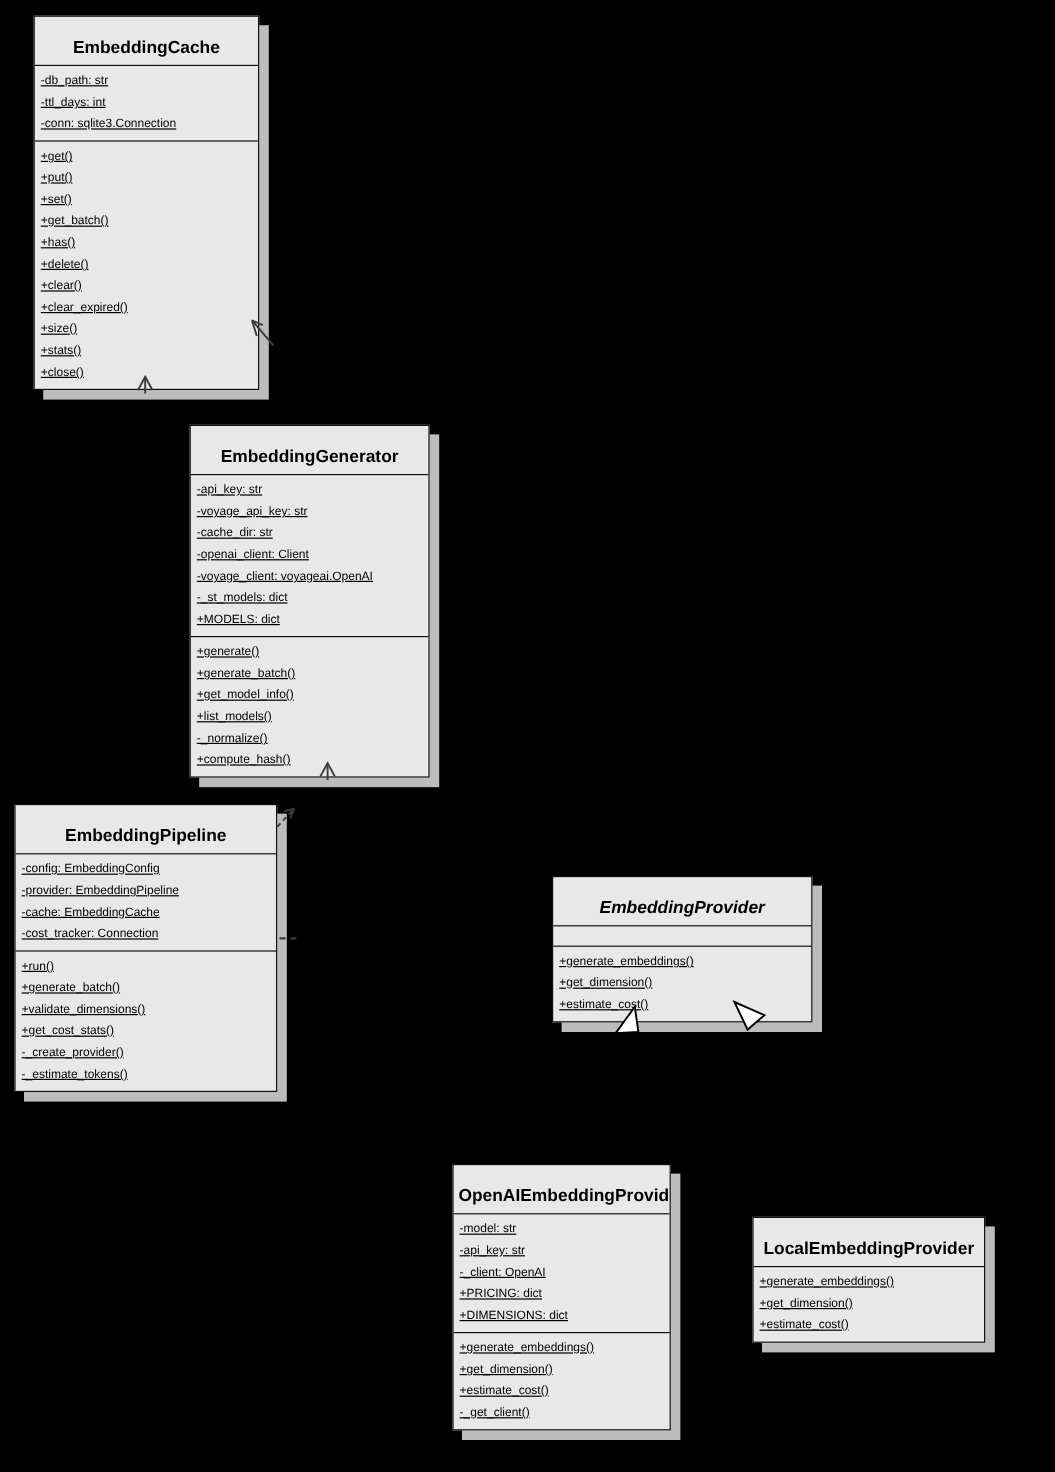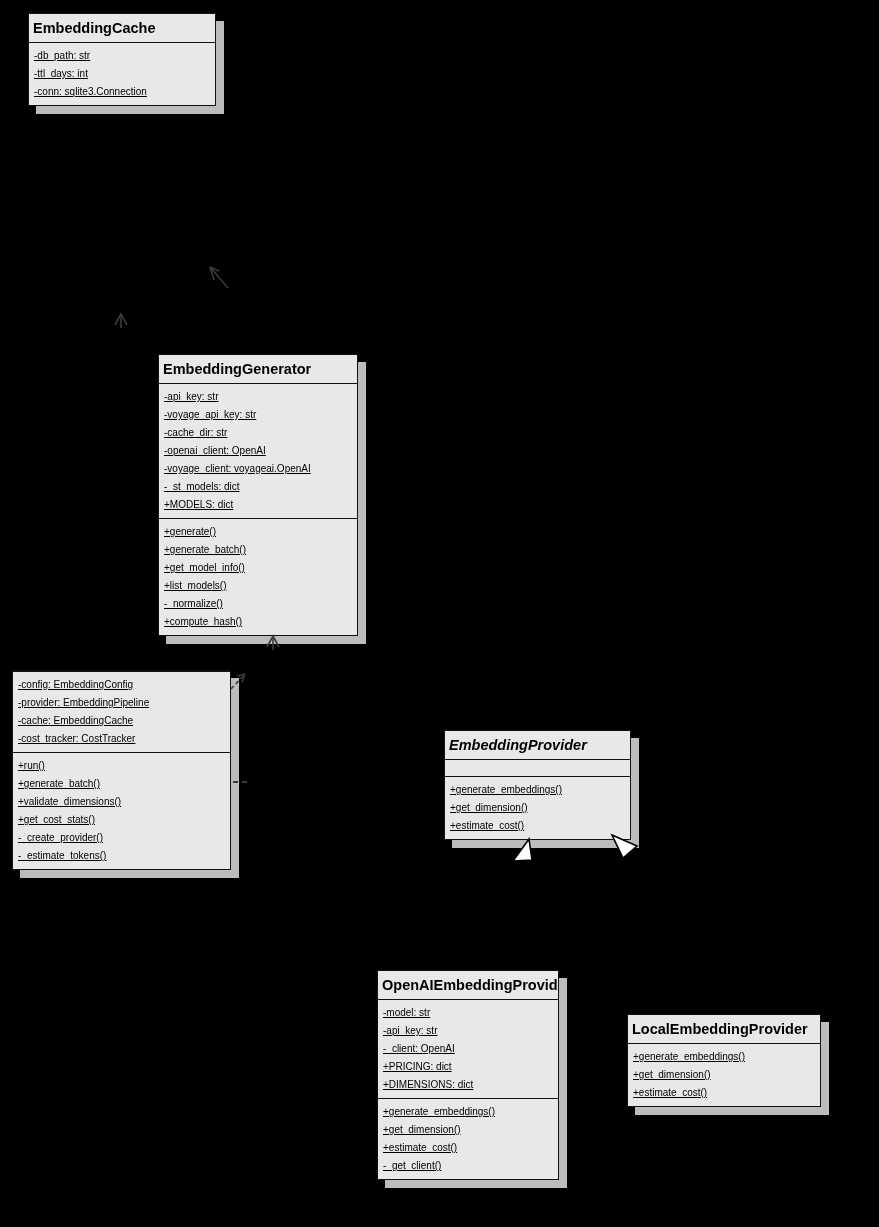--- a/index.html
+++ b/index.html
@@ -16,94 +16,110 @@
     color: #000000;
   }
   .uml-class {
     position: absolute;
     background: #e8e8e8;
     border: 1.6px solid #111111;
     box-shadow: 8px 8px 0 0 #bcbcbc;
     box-sizing: border-box;
   }
   .uml-title {
+    text-align: center;
     font-weight: bold;
     font-size: 14.5px;
     line-height: 18px;
     padding: 5px 4px;
     white-space: nowrap;
     overflow: hidden;
+    margin-top: 12px;
   }
   .uml-class.abstract .uml-title {
     font-style: italic;
   }
   .uml-section {
     border-top: 1.6px solid #111111;
     padding: 4px 6px 4px 5px;
     min-height: 8px;
   }
   .member {
     font-size: 10px;
     line-height: 18px;
     white-space: nowrap;
     text-decoration: underline;
   }
   
   #cls-embedding-cache    { left: 28px;  top: 13px;   width: 188px; }
   #cls-embedding-generator{ left: 158px; top: 354px;  width: 200px; }
   #cls-embedding-pipeline { left: 12px;  top: 670px;  width: 219px; }
-  #cls-embedding-provider { left: 444px; top: 730px;  width: 187px; }
+  #cls-embedding-provider { left: 460px; top: 730px;  width: 217px; }
   #cls-openai-provider    { left: 377px; top: 970px;  width: 182px; }
   #cls-local-provider     { left: 627px; top: 1014px; width: 194px; }
   #connector-overlay {
     position: absolute;
     left: 0; top: 0;
     width: 879px; height: 1227px;
     pointer-events: none;
   }
 </style>
 </head>
 <body>
 
 <div class="uml-class" id="cls-embedding-cache">
   <div class="uml-title">EmbeddingCache</div>
   <div class="uml-section">
       <div class="member">-db_path: str</div>
       <div class="member">-ttl_days: int</div>
       <div class="member">-conn: sqlite3.Connection</div>
     </div>
+  <div class="uml-section">
+      <div class="member">+get()</div>
+      <div class="member">+put()</div>
+      <div class="member">+set()</div>
+      <div class="member">+get_batch()</div>
+      <div class="member">+has()</div>
+      <div class="member">+delete()</div>
+      <div class="member">+clear()</div>
+      <div class="member">+clear_expired()</div>
+      <div class="member">+size()</div>
+      <div class="member">+stats()</div>
+      <div class="member">+close()</div>
+    </div>
 </div>
 
 <div class="uml-class" id="cls-embedding-generator">
   <div class="uml-title">EmbeddingGenerator</div>
   <div class="uml-section">
       <div class="member">-api_key: str</div>
       <div class="member">-voyage_api_key: str</div>
       <div class="member">-cache_dir: str</div>
-      <div class="member">-openai_client: OpenAI</div>
+      <div class="member">-openai_client: Client</div>
       <div class="member">-voyage_client: voyageai.OpenAI</div>
       <div class="member">-_st_models: dict</div>
       <div class="member">+MODELS: dict</div>
     </div>
   <div class="uml-section">
       <div class="member">+generate()</div>
       <div class="member">+generate_batch()</div>
       <div class="member">+get_model_info()</div>
       <div class="member">+list_models()</div>
       <div class="member">-_normalize()</div>
       <div class="member">+compute_hash()</div>
     </div>
 </div>
 
 <div class="uml-class" id="cls-embedding-pipeline">
+  <div class="uml-title">EmbeddingPipeline</div>
   <div class="uml-section">
       <div class="member">-config: EmbeddingConfig</div>
       <div class="member">-provider: EmbeddingPipeline</div>
       <div class="member">-cache: EmbeddingCache</div>
-      <div class="member">-cost_tracker: CostTracker</div>
+      <div class="member">-cost_tracker: Connection</div>
     </div>
   <div class="uml-section">
       <div class="member">+run()</div>
       <div class="member">+generate_batch()</div>
       <div class="member">+validate_dimensions()</div>
       <div class="member">+get_cost_stats()</div>
       <div class="member">-_create_provider()</div>
       <div class="member">-_estimate_tokens()</div>
     </div>
 </div>

